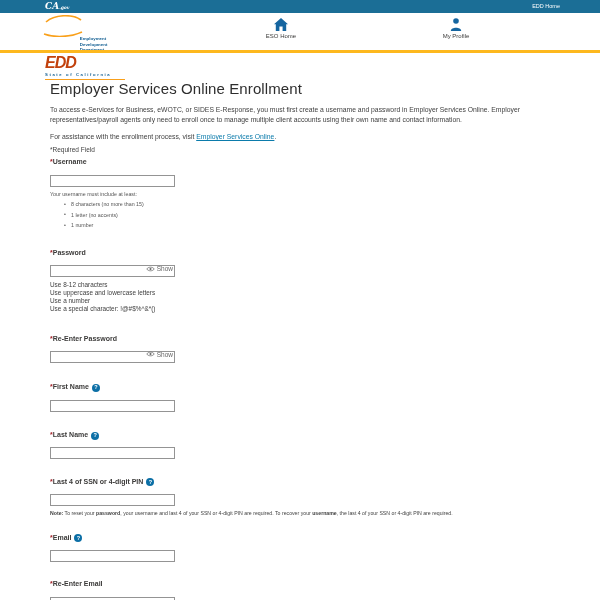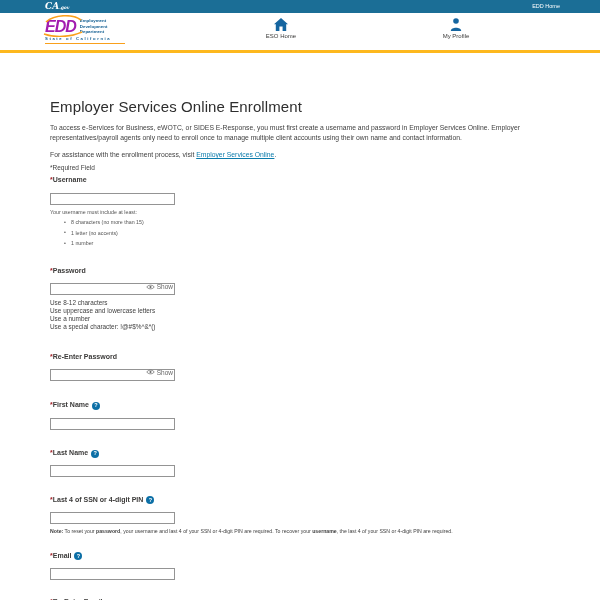--- a/index.html
+++ b/index.html
@@ -35,22 +35,23 @@
 
   
   .site-header {
     position: absolute; top: 13px; left: 0;
     width: 600px; height: 37px; background: #ffffff;
   }
   .edd-logo { position: absolute; left: 45px; top: 2px; width: 80px; cursor: pointer; }
   .edd-logo-top { display: flex; align-items: center; position: relative; }
   .edd-acronym {
     font-size: 16px; font-weight: 700; font-style: italic;
-    color: #a21caf; letter-spacing: -1px; line-height: 1;
+    color: #c2410c; letter-spacing: -1px; line-height: 1;
     padding-top: 4px;
+    margin-top: 36px;
   }
   .edd-arc { position: absolute; left: -2px; top: 0px; pointer-events: none; }
   .edd-dept {
     margin-left: 4px; padding-top: 3px;
     font-size: 4.4px; font-weight: 700; color: #0e5c90; line-height: 1.25;
   }
   .edd-tagline {
     margin-top: 1px; border-bottom: 1.5px solid #f9a01b; padding-bottom: 1.5px;
     font-size: 4.2px; font-weight: 700; color: #0e5c90; letter-spacing: 1.6px;
     white-space: nowrap;
@@ -67,21 +68,21 @@
 
   .gold-rule {
     position: absolute; top: 50px; left: 0;
     width: 600px; height: 3px; background: #fdb81e;
   }
 
   
   .content { position: absolute; top: 53px; left: 50px; width: 500px; }
 
   h1.page-title {
-    margin-top: 45px;
+    margin-top: 27px;
     font-size: 15px; font-weight: 400; color: #2e2e2e; letter-spacing: 0.1px;
   }
   .intro { margin-top: 8px; font-size: 6.8px; line-height: 1.5; color: #3f3f3f; }
   .assist { margin-top: 8px; font-size: 6.8px; color: #3f3f3f; }
   .assist a { color: #0b7bab; text-decoration: underline; cursor: pointer; }
   .required-note { margin-top: 6px; font-size: 6.5px; color: #3f3f3f; }
 
   .label-row { display: flex; align-items: center; gap: 3px; line-height: 1.25; }
   .field-label { font-size: 7px; font-weight: 700; color: #3b3a39; }
   .req { color: #a4262c; font-weight: 700; font-size: 7px; }

